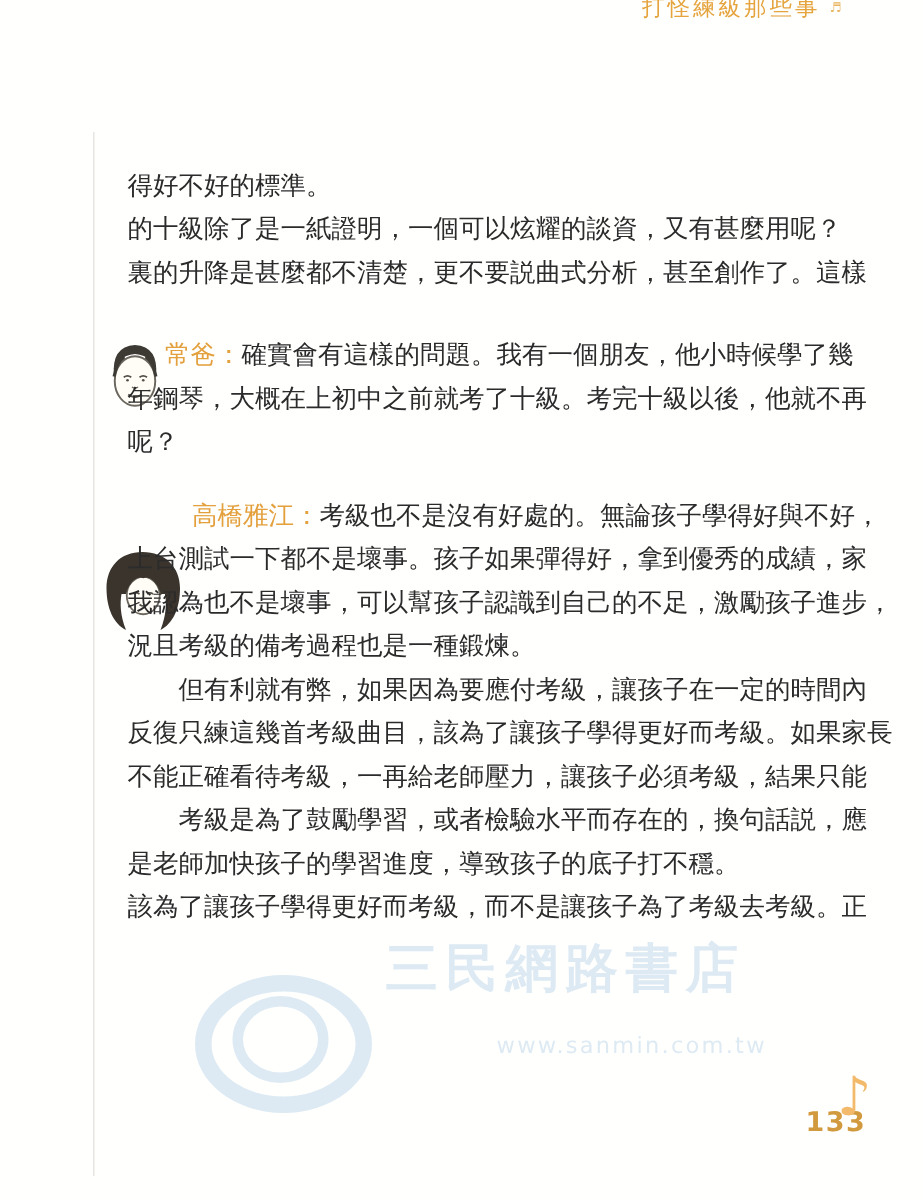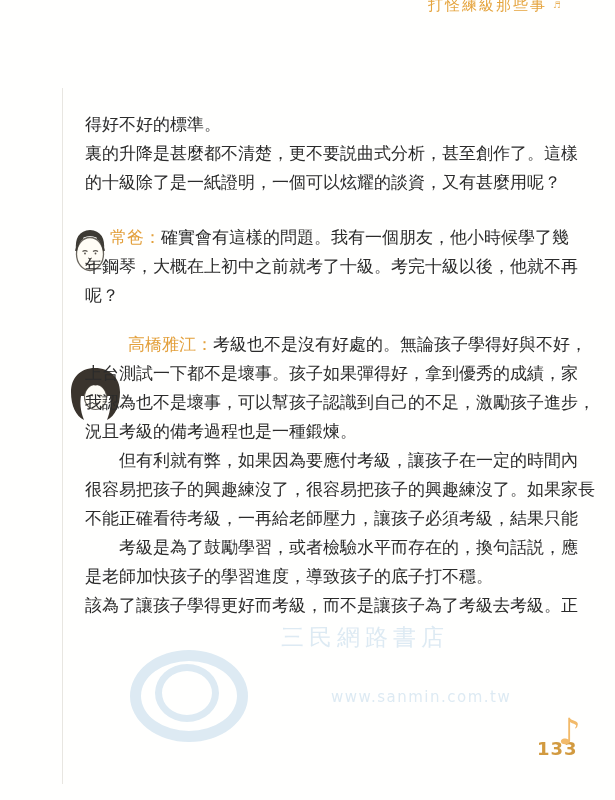--- a/index.html
+++ b/index.html
@@ -38,21 +38,21 @@
   .avatar-takah { left:67px; top:366px; width:57px; height:55px; }
 
   
   .watermark {
     position:absolute; left:95px; top:622px; width:465px; height:102px;
     opacity:0.24; mix-blend-mode:multiply; pointer-events:none;
     color:#6fa6d0;
   }
   .wm-circle-outer { position:absolute; left:35px; top:28px; width:96px; height:70px; border:11px solid #6fa6d0; border-radius:50%; }
   .wm-circle-inner { position:absolute; left:60px; top:42px; width:50px; height:44px; border:7px solid #6fa6d0; border-radius:50%; }
-  .wm-brand { position:absolute; left:162px; top:0px; font-size:23px; font-weight:normal; letter-spacing:5px; white-space:nowrap;margin-left:24px; }
+  .wm-brand { position:absolute; left:162px; top:0px; font-size:35px; font-weight:bold; letter-spacing:5px; white-space:nowrap; }
   .wm-url   { position:absolute; left:236px; top:66px; font-size:15px; letter-spacing:1.5px; white-space:nowrap;text-align:center; }
 
   
   .page-number {
     position:absolute; left:537px; top:738px;
     color:#d29a3f; font-size:18px; font-weight:bold; letter-spacing:1px;
   }
   .page-note {
     position:absolute; left:558px; top:714px;
     color:#f2ba6a; font-size:36px; line-height:1;
@@ -91,38 +91,38 @@
       <path d="M17,29 Q17,13 28.5,13 Q40,13 40,29 Q35,17 28.5,19.5 Q22,17 17,29 Z" fill="#3a342d"></path>
       <path d="M22,30 q2,-1.5 4,0" stroke="#55514a" stroke-width="1.1" fill="none"></path>
       <path d="M31,30 q2,-1.5 4,0" stroke="#55514a" stroke-width="1.1" fill="none"></path>
       <path d="M26,37 q2.5,2 5,0" stroke="#55514a" stroke-width="1.1" fill="none"></path>
     </svg>
   </div>
 
   <div class="text-col">
 
     <div class="line">得好不好的標準。</div>
+    <div class="line">的十級除了是一紙證明，一個可以炫耀的談資，又有甚麼用呢？</div>
     <div class="line">裏的升降是甚麼都不清楚，更不要説曲式分析，甚至創作了。這樣</div>
-    <div class="line">的十級除了是一紙證明，一個可以炫耀的談資，又有甚麼用呢？</div>
 
     <div class="line gap-d1 first-b">
       <span class="speaker">常爸：</span><span>確實會有這樣的問題。我有一個朋友，他小時候學了幾</span>
     </div>
     <div class="line">年鋼琴，大概在上初中之前就考了十級。考完十級以後，他就不再</div>
     <div class="line">呢？</div>
 
     <div class="line gap-d2 first-c">
       <span class="speaker">高橋雅江：</span><span>考級也不是沒有好處的。無論孩子學得好與不好，</span>
     </div>
     <div class="line">上台測試一下都不是壞事。孩子如果彈得好，拿到優秀的成績，家</div>
     <div class="line">我認為也不是壞事，可以幫孩子認識到自己的不足，激勵孩子進步，</div>
     <div class="line">況且考級的備考過程也是一種鍛煉。</div>
 
     <div class="line">　　但有利就有弊，如果因為要應付考級，讓孩子在一定的時間內</div>
-    <div class="line">很容易把孩子的興趣練沒了，很容易把孩子的興趣練沒了。如果家長</div>
+    <div class="line">反復只練這幾首考級曲目，該為了讓孩子學得更好而考級。如果家長</div>
     <div class="line">不能正確看待考級，一再給老師壓力，讓孩子必須考級，結果只能</div>
     <div class="line">　　考級是為了鼓勵學習，或者檢驗水平而存在的，換句話説，應</div>
 
     <div class="line">是老師加快孩子的學習進度，導致孩子的底子打不穩。</div>
     <div class="line">該為了讓孩子學得更好而考級，而不是讓孩子為了考級去考級。正</div>
 
   </div>
 
   <div class="watermark">
     <div class="wm-circle-outer"></div>

